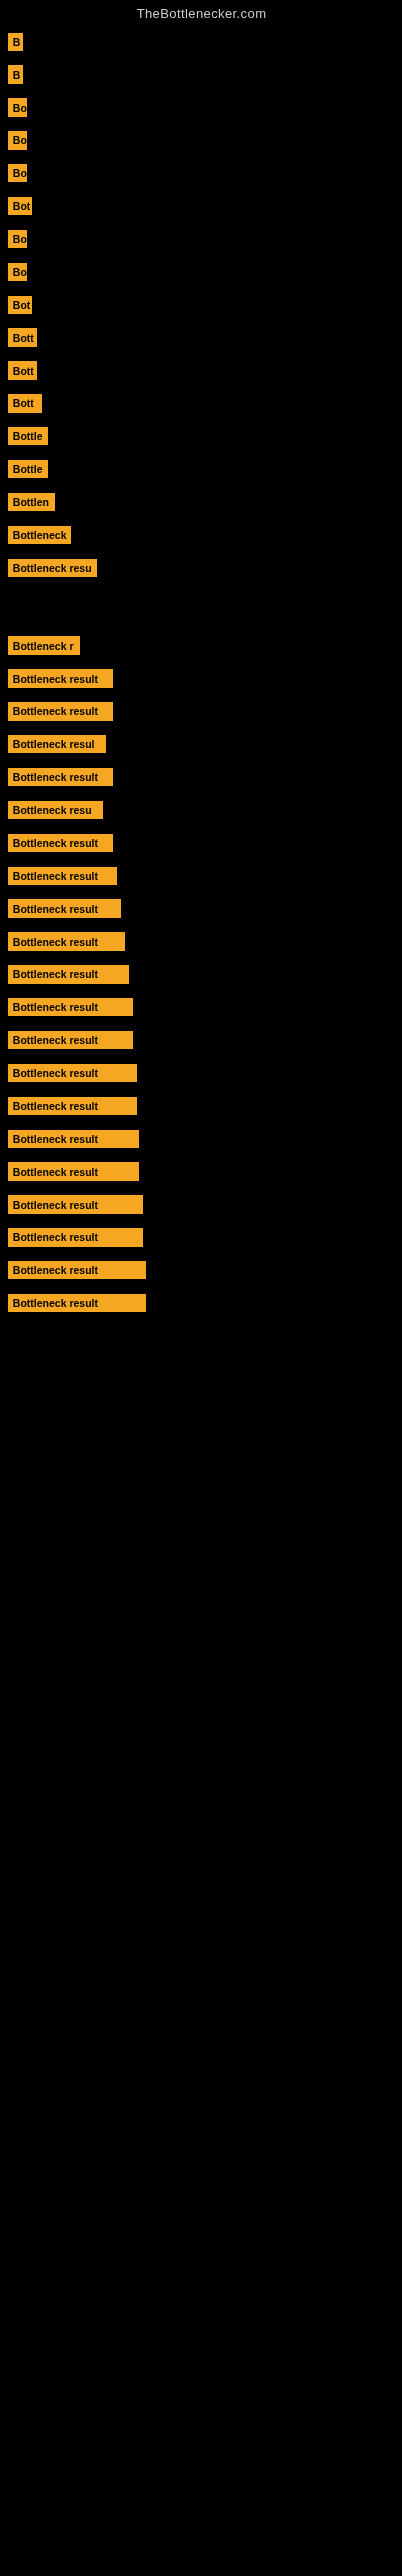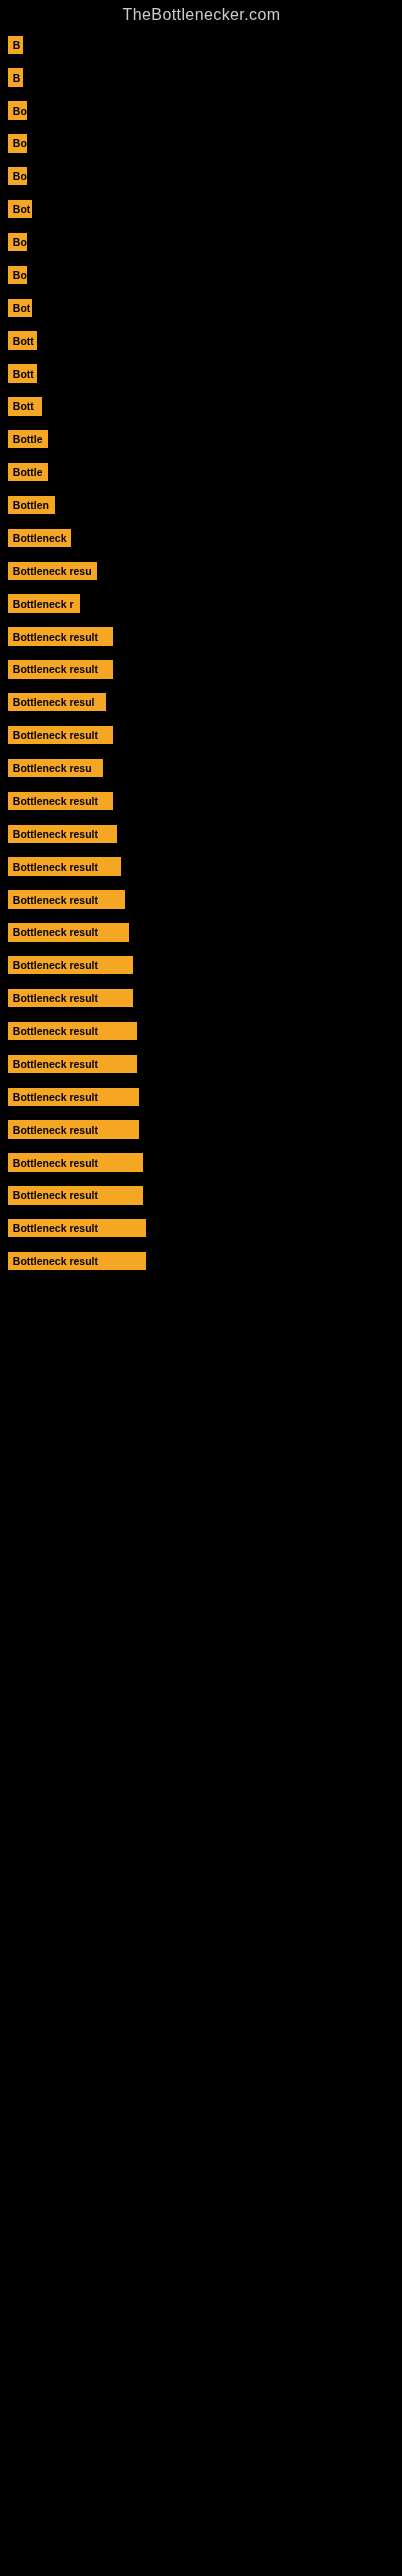--- a/index.html
+++ b/index.html
@@ -11,21 +11,21 @@
     body {
       background-color: #000;
       width: 403px;
       min-height: 2576px;
       font-family: Arial, sans-serif;
       position: relative;
     }
 
     .site-title {
       color: #ccc;
-      font-size: 16px;
+      font-size: 13px;
       text-align: center;
       padding: 6.4px 0 3.2px 0;
       letter-spacing: 0.4px;
     }
 
     .items-container {
       padding: 8px 8px 0 8px;
     }
 
     .bottleneck-item {
@@ -97,21 +97,21 @@
     <div class="bottleneck-item">
       <span class="label-box" style="max-width: 47px; width: 67px;">Bottlen</span>
     </div>
     <div class="bottleneck-item">
       <span class="label-box" style="max-width: 63px; width: 75px;">Bottleneck</span>
     </div>
     <div class="bottleneck-item">
       <span class="label-box" style="max-width: 89px; width: 89px;">Bottleneck resu</span>
     </div>
     <div class="bottleneck-item">
-      <span class="label-box" style="max-width: 72px; width: 76px;">Bottleneck r</span>
+      <span class="label-box" style="max-width: 72px; width: 76px; margin-top: 45px;">Bottleneck r</span>
     </div>
     <div class="bottleneck-item">
       <span class="label-box" style="max-width: 105px; width: 105px;">Bottleneck result</span>
     </div>
     <div class="bottleneck-item">
       <span class="label-box" style="max-width: 105px; width: 105px;">Bottleneck result</span>
     </div>
     <div class="bottleneck-item">
       <span class="label-box" style="max-width: 98px; width: 112px;">Bottleneck resul</span>
     </div>

